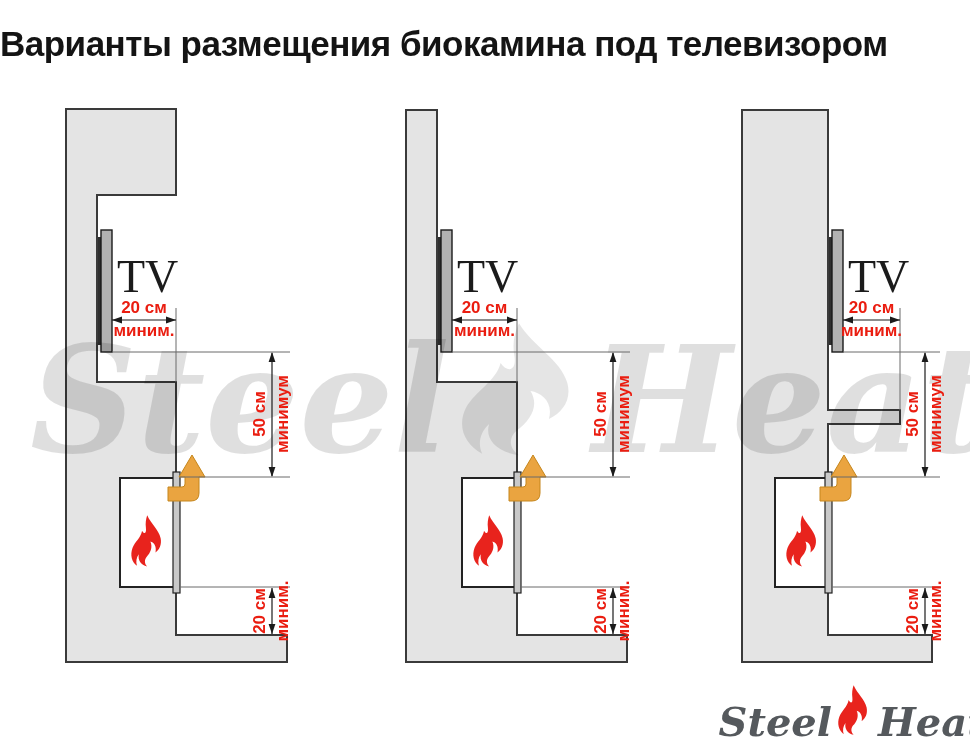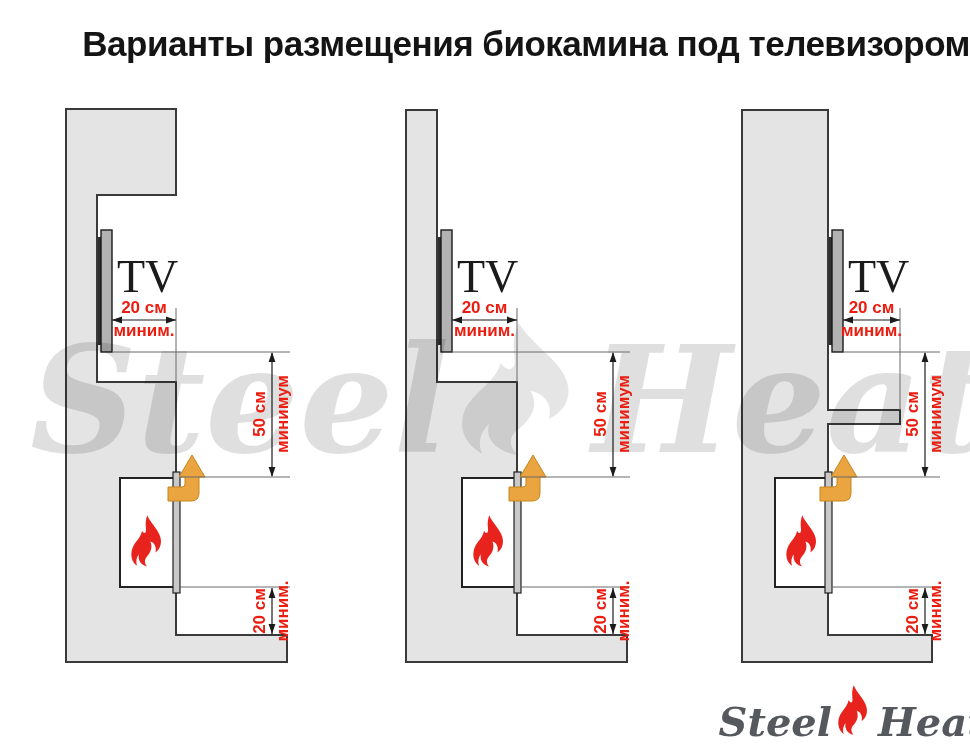--- a/index.html
+++ b/index.html
@@ -1,18 +1,18 @@
 <!DOCTYPE html>
 <html><head>
 <meta charset="utf-8">
 <style>
   html,body{margin:0;padding:0;background:#fff;}
   .canvas{position:relative;width:970px;height:749px;background:#ffffff;overflow:hidden;
           font-family:"Liberation Sans",sans-serif;}
-  .title{position:absolute;top:24px;left:0;width:100%;margin:0;text-align:right;
+  .title{position:absolute;top:24px;left:0;width:100%;margin:0;text-align:left;
          font-size:35px;font-weight:700;letter-spacing:-0.5px;color:#141414;}
   svg{position:absolute;left:0;top:0;}
   
   text.dim-red{font-family:"Liberation Sans",sans-serif;font-weight:bold;font-size:17px;fill:#ea1d10;}
   text.tv-label{font-family:"Liberation Serif",serif;font-size:46px;fill:#1b1b1b;}
   text.wm-text{font-family:"DejaVu Serif",serif;font-style:italic;font-weight:bold;
                font-size:148px;fill:#000;opacity:0.12;}
   .wm-flame{fill:#000;opacity:0.10;}
   text.logo-text{font-family:"DejaVu Serif",serif;font-style:italic;font-weight:bold;
                  font-size:40px;fill:#55595d;}

